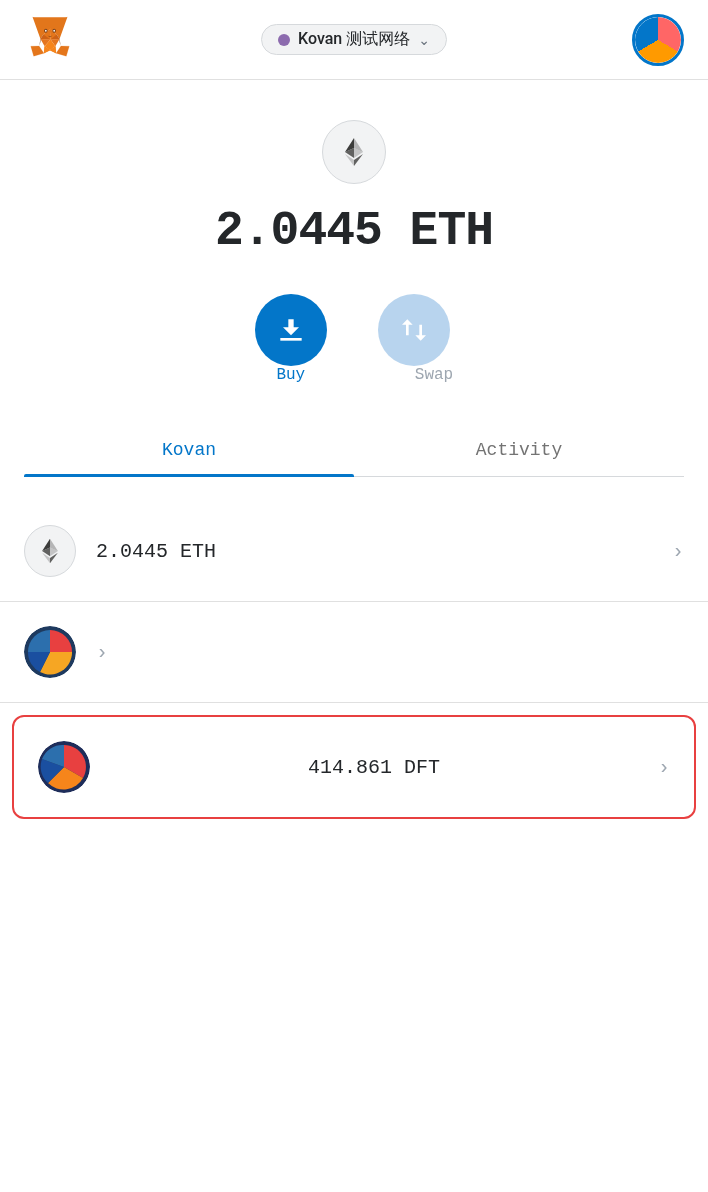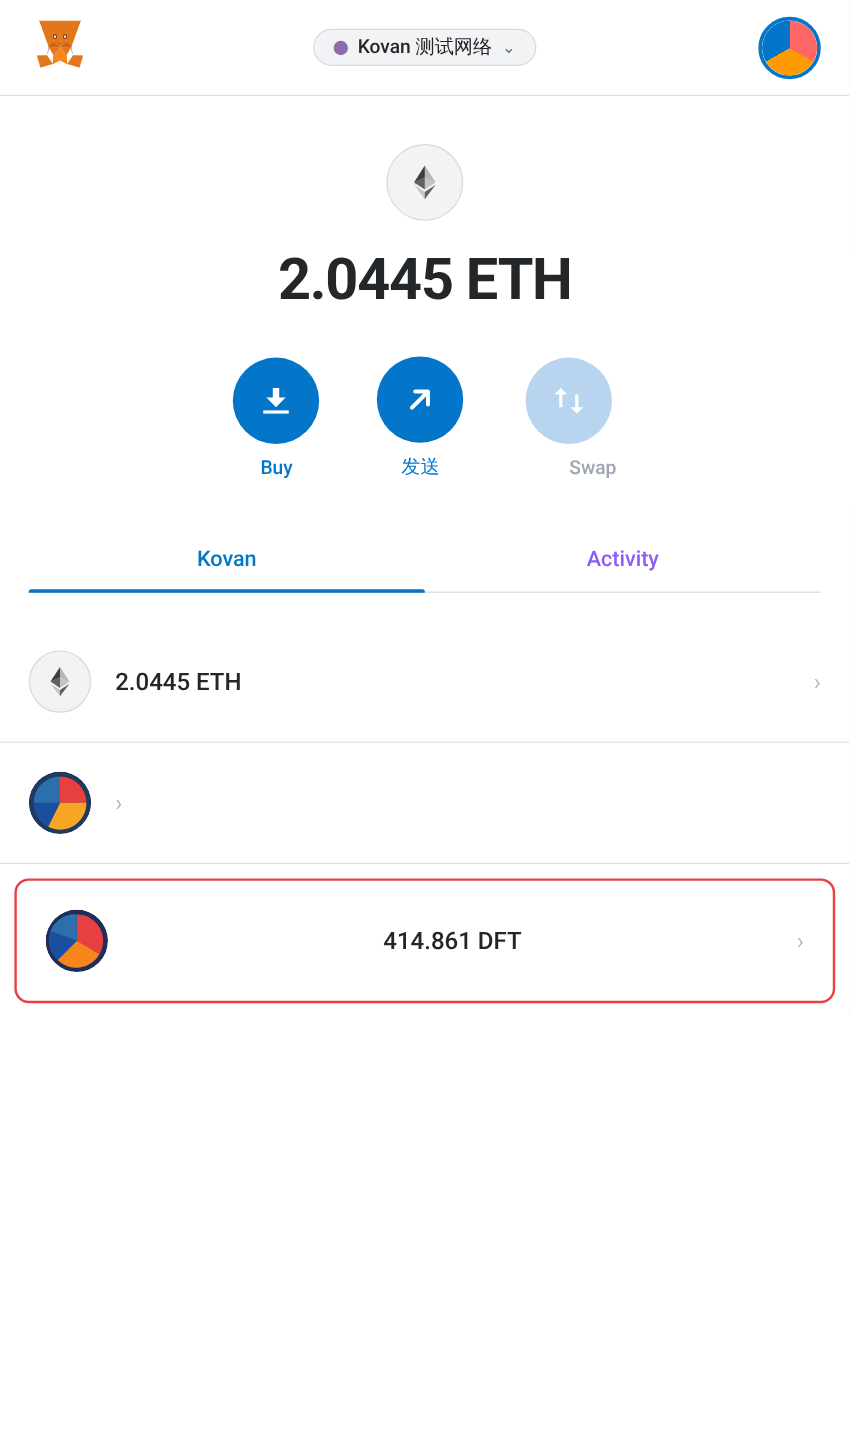--- a/index.html
+++ b/index.html
@@ -71,20 +71,21 @@
       width: 100%;
       height: 100%;
       border-radius: 50%;
       background: conic-gradient(#f66 0deg 120deg, #ff9a00 120deg 240deg, #0376c9 240deg 360deg);
     }
 
     
     .main {
       background: #ffffff;
       min-height: 1112px;
+      font-family: Liberation Mono, monospace;
     }
 
     
     .wallet-section {
       display: flex;
       flex-direction: column;
       align-items: center;
       padding: 40px 24px 24px;
       background: #ffffff;
     }
@@ -119,21 +120,20 @@
       display: flex;
       gap: 48px;
       align-items: center;
       margin-bottom: 40px;
     }
 
     .action-item {
       display: flex;
       flex-direction: column;
       align-items: center;
-      gap: 10px;
       cursor: pointer;
     }
 
     .action-btn {
       width: 72px;
       height: 72px;
       border-radius: 50%;
       display: flex;
       align-items: center;
       justify-content: center;
@@ -173,21 +173,21 @@
       margin-bottom: 0;
     }
 
     .tab {
       flex: 1;
       text-align: center;
       padding: 16px 0;
       font-size: 18px;
       cursor: pointer;
       position: relative;
-      color: #8b5cf6;
+      color: #737373;
       font-weight: 500;
     }
 
     .tab.active {
       color: #0376c9;
     }
 
     .tab.active::after {
       content: '';
       position: absolute;
@@ -338,28 +338,20 @@
       <div class="action-item">
         <div class="action-btn active">
           <svg viewBox="0 0 24 24" xmlns="http://www.w3.org/2000/svg">
             <path d="M12 16l-6-6h4V4h4v6h4z" fill="white"></path>
             <rect x="4" y="18" width="16" height="2" fill="white"></rect>
           </svg>
         </div>
         <span class="action-label">Buy</span>
       </div>
 
-      <div class="action-item">
-        <div class="action-btn active">
-          <svg viewBox="0 0 24 24" xmlns="http://www.w3.org/2000/svg">
-            <path d="M7 17L17 7M17 7H9M17 7v8" stroke="white" stroke-width="2.5" fill="none" stroke-linecap="round" stroke-linejoin="round"></path>
-          </svg>
-        </div>
-        <span class="action-label">发送</span>
-      </div>
 
       <div class="action-item">
         <div class="action-btn inactive">
           <svg viewBox="0 0 24 24" xmlns="http://www.w3.org/2000/svg">
             <path d="M7 4l-4 4h3v8h2V8h3L7 4zM17 20l4-4h-3V8h-2v8h-3l4 4z" fill="white"></path>
           </svg>
         </div>
         <span class="action-label inactive">Swap</span>
       </div>
     </div>

